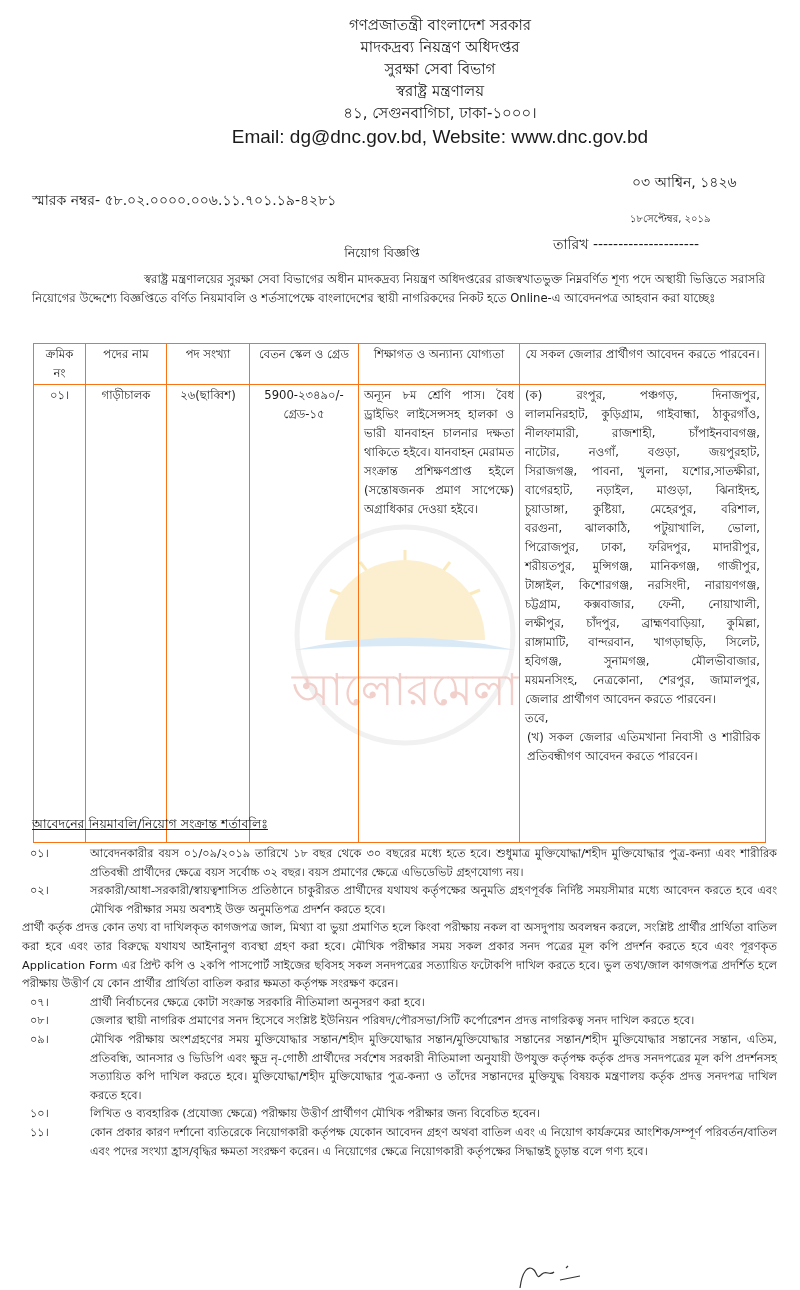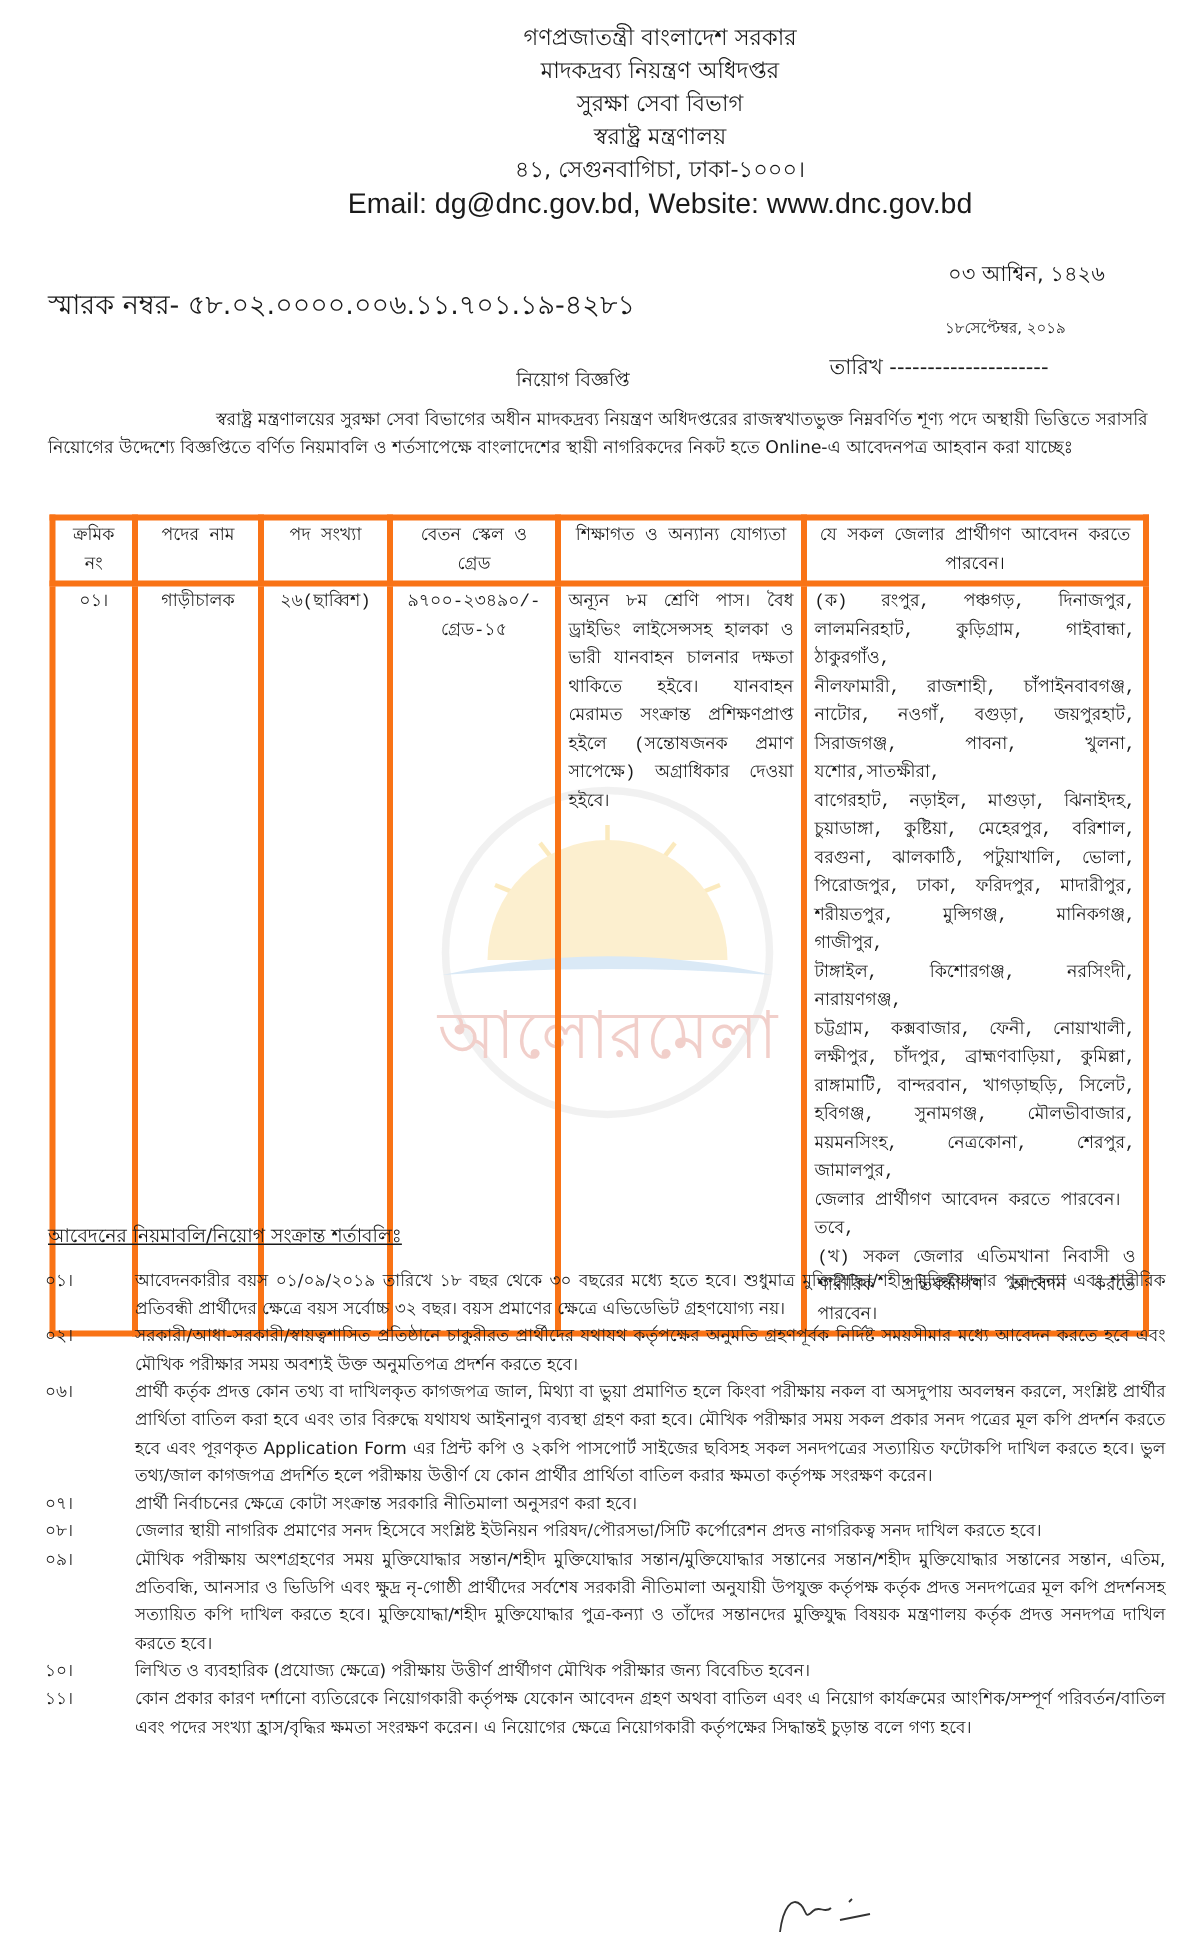--- a/index.html
+++ b/index.html
@@ -2,30 +2,30 @@
 <html><head>
 <meta charset="utf-8">
 <style>
   html, body { margin: 0; padding: 0; background: #ffffff; }
   body { width: 800px; height: 1290px; position: relative; overflow: hidden;
          font-family: "DejaVu Sans", "Liberation Sans", sans-serif; color: #1a1a1a; }
   .hdr { position: absolute; left: 0; width: 800px; text-align: center; font-size: 15px; line-height: 22px; margin-left: 40px; }
   .hdr .l { height: 22px; }
   .email { font-family: "Liberation Sans", "DejaVu Sans", sans-serif; font-size: 19px; line-height: 26px; }
   .abs { position: absolute; }
-  .memo { left: 32px; top: 189px; font-size: 18px; }
+  .memo { left: 32px; top: 189px; font-size: 14px; }
   .dt1 { left: 632px; top: 171px; font-size: 14px; }
   .dtlabel { left: 553px; top: 189px; font-size: 14px; margin-top: 44px; }
   .dt2 { left: 630px; top: 211px; font-size: 10px; }
   .title { left: 0; width: 764px; text-align: center; top: 244px; font-size: 12.5px; }
   .intro { left: 32px; width: 740px; top: 270px; font-size: 11.6px; line-height: 19px; text-align: justify; }
   .intro .first { text-indent: 112px; }
   table.posts { position: absolute; left: 33px; top: 343px; border-collapse: collapse; width: 733px;
                 font-size: 11.6px; line-height: 19px; }
-  table.posts td, table.posts th { border: 4px solid #f97316; vertical-align: top; padding: 1px 5px; font-weight: normal; font-family: Liberation Mono, monospace; }
+  table.posts td, table.posts th { border: 1px solid #f97316; vertical-align: top; padding: 1px 5px; font-weight: normal; }
   table.posts th { text-align: center; }
   .c1 { width: 41px; text-align: center; }
   .c2 { width: 70px; text-align: center; }
   .c3 { width: 72px; text-align: center; }
   .c4 { width: 98px; text-align: center; }
   .c5 { width: 150px; text-align: justify; }
   .c6 { text-align: justify; }
   .dist { text-align: justify; text-align-last: justify; }
   .dist.last { text-align-last: left; }
   .cond-h { left: 32px; top: 815px; font-size: 12.5px; text-decoration: underline; }
@@ -85,21 +85,21 @@
       <th class="c5" style="text-align:center">শিক্ষাগত ও অন্যান্য যোগ্যতা</th>
       <th class="c6" style="text-align:center">যে সকল জেলার প্রার্থীগণ আবেদন করতে পারবেন।</th>
     </tr>
   </thead>
   <tbody>
     <tr style="height:458px;">
       <td class="c1">০১।</td>
       <td class="c2">গাড়ীচালক</td>
       <td class="c3">২৬(ছাব্বিশ)</td>
       <td class="c4">
-        <div>৯৭০০-২৩৪৯০/-</div>
+        <div>5900-২৩৪৯০/-</div>
         <div>গ্রেড-১৫</div>
       </td>
       <td class="c5">অন্যূন ৮ম শ্রেণি পাস। বৈধ ড্রাইভিং লাইসেন্সসহ হালকা ও ভারী যানবাহন চালনার দক্ষতা থাকিতে হইবে। যানবাহন মেরামত সংক্রান্ত প্রশিক্ষণপ্রাপ্ত হইলে (সন্তোষজনক প্রমাণ সাপেক্ষে) অগ্রাধিকার দেওয়া হইবে।</td>
       <td class="c6">
         <div id="district-lines">
             <div class="dist">(ক) রংপুর, পঞ্চগড়, দিনাজপুর,</div>
             <div class="dist">লালমনিরহাট, কুড়িগ্রাম, গাইবান্ধা, ঠাকুরগাঁও,</div>
             <div class="dist">নীলফামারী, রাজশাহী, চাঁপাইনবাবগঞ্জ,</div>
             <div class="dist">নাটোর, নওগাঁ, বগুড়া, জয়পুরহাট,</div>
             <div class="dist">সিরাজগঞ্জ, পাবনা, খুলনা, যশোর,সাতক্ষীরা,</div>
@@ -127,21 +127,20 @@
 <div class="abs conds" id="conds">
     <div class="cond">
       <div class="num">০১।</div>
       <div class="txt"><span>আবেদনকারীর বয়স ০১/০৯/২০১৯ তারিখে ১৮ বছর থেকে ৩০ বছরের মধ্যে হতে হবে। শুধুমাত্র মুক্তিযোদ্ধা/শহীদ মুক্তিযোদ্ধার পুত্র-কন্যা এবং শারীরিক প্রতিবন্ধী প্রার্থীদের ক্ষেত্রে বয়স সর্বোচ্চ ৩২ বছর। বয়স প্রমাণের ক্ষেত্রে এভিডেভিট গ্রহণযোগ্য নয়।</span></div>
     </div>
     <div class="cond">
       <div class="num">০২।</div>
       <div class="txt"><span>সরকারী/আধা-সরকারী/স্বায়ত্বশাসিত প্রতিষ্ঠানে চাকুরীরত প্রার্থীদের যথাযথ কর্তৃপক্ষের অনুমতি গ্রহণপূর্বক নির্দিষ্ট সময়সীমার মধ্যে আবেদন করতে হবে এবং মৌখিক পরীক্ষার সময় অবশ্যই উক্ত অনুমতিপত্র প্রদর্শন করতে হবে।</span></div>
     </div>
     <div class="cond">
-      <div class="num">০৬।</div>
       <div class="txt"><span>প্রার্থী কর্তৃক প্রদত্ত কোন তথ্য বা দাখিলকৃত কাগজপত্র জাল, মিথ্যা বা ভুয়া প্রমাণিত হলে কিংবা পরীক্ষায় নকল বা অসদুপায় অবলম্বন করলে, সংশ্লিষ্ট প্রার্থীর প্রার্থিতা বাতিল করা হবে এবং তার বিরুদ্ধে যথাযথ আইনানুগ ব্যবস্থা গ্রহণ করা হবে। মৌখিক পরীক্ষার সময় সকল প্রকার সনদ পত্রের মূল কপি প্রদর্শন করতে হবে এবং পূরণকৃত Application Form এর প্রিন্ট কপি ও ২কপি পাসপোর্ট সাইজের ছবিসহ সকল সনদপত্রের সত্যায়িত ফটোকপি দাখিল করতে হবে। ভুল তথ্য/জাল কাগজপত্র প্রদর্শিত হলে পরীক্ষায় উত্তীর্ণ যে কোন প্রার্থীর প্রার্থিতা বাতিল করার ক্ষমতা কর্তৃপক্ষ সংরক্ষণ করেন।</span></div>
     </div>
     <div class="cond">
       <div class="num">০৭।</div>
       <div class="txt"><span>প্রার্থী নির্বাচনের ক্ষেত্রে কোটা সংক্রান্ত সরকারি নীতিমালা অনুসরণ করা হবে।</span></div>
     </div>
     <div class="cond">
       <div class="num">০৮।</div>
       <div class="txt"><span>জেলার স্থায়ী নাগরিক প্রমাণের সনদ হিসেবে সংশ্লিষ্ট ইউনিয়ন পরিষদ/পৌরসভা/সিটি কর্পোরেশন প্রদত্ত নাগরিকত্ব সনদ দাখিল করতে হবে।</span></div>
     </div>

